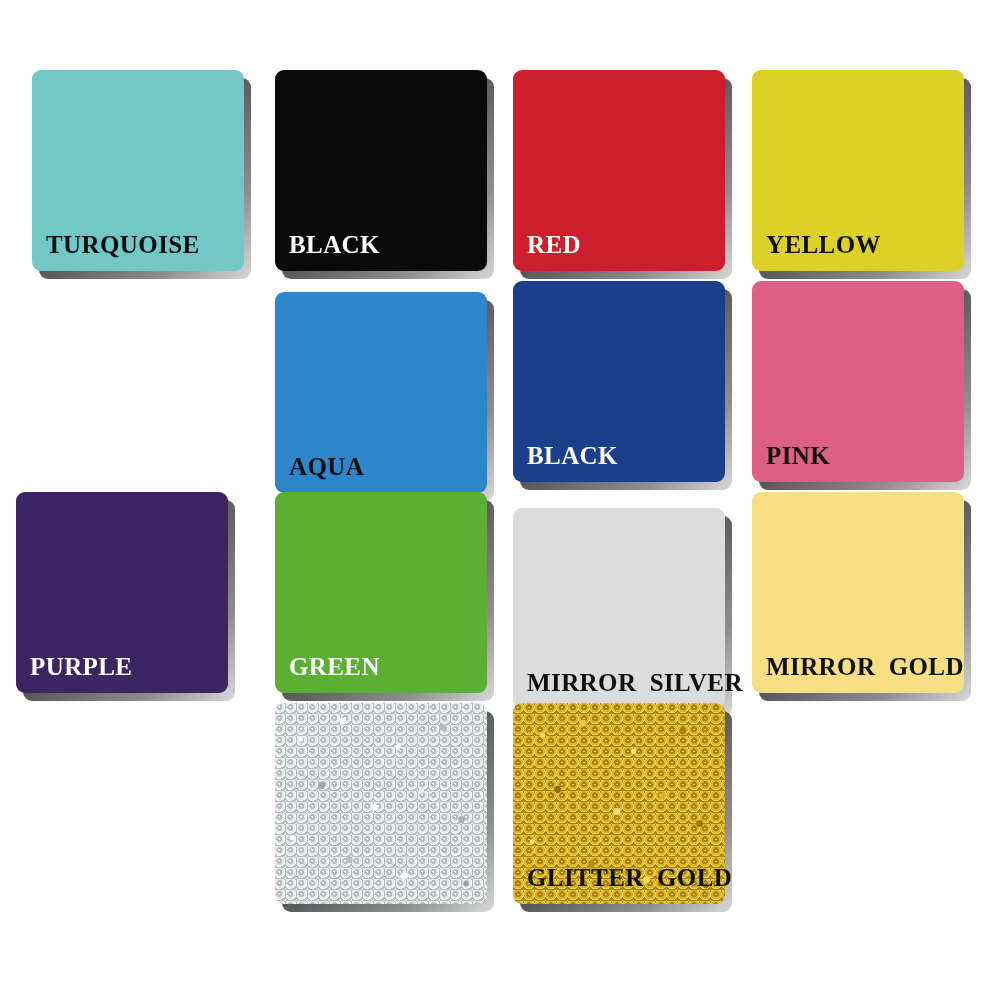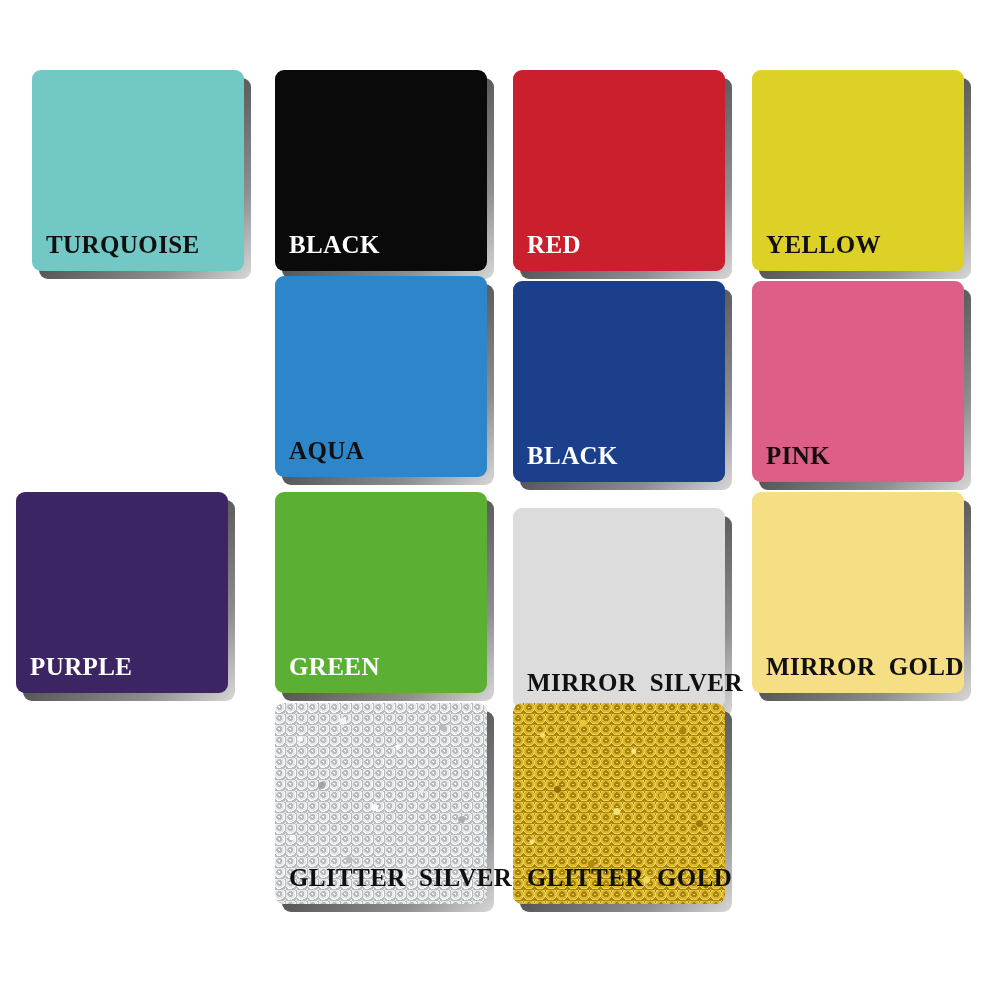--- a/index.html
+++ b/index.html
@@ -137,21 +137,21 @@
     <div class="swatch" style="left: 275px; top: 70px;">
       <div class="shadow"></div>
       <div class="face" style="background: rgb(10, 10, 10);"></div>
       <span class="label light-text">BLACK</span>
     </div>
     <div class="swatch" style="left: 752px; top: 70px;">
       <div class="shadow"></div>
       <div class="face" style="background: rgb(221, 208, 39);"></div>
       <span class="label dark-text">YELLOW</span>
     </div>
-    <div class="swatch" style="left: 275px; top: 276px;">
+    <div class="swatch" style="left: 275px; top: 292px;">
       <div class="shadow"></div>
       <div class="face" style="background: rgb(45, 134, 201);"></div>
       <span class="label dark-text">AQUA</span>
     </div>
     <div class="swatch" style="left: 513px; top: 281px;">
       <div class="shadow"></div>
       <div class="face" style="background: rgb(27, 63, 139);"></div>
       <span class="label light-text">BLACK</span>
     </div>
     <div class="swatch" style="left: 752px; top: 281px;">
@@ -175,20 +175,19 @@
       <span class="label dark-text">MIRROR  SILVER</span>
     </div>
     <div class="swatch" style="left: 752px; top: 492px;">
       <div class="shadow"></div>
       <div class="face" style="background: rgb(246, 222, 132);"></div>
       <span class="label dark-text">MIRROR  GOLD</span>
     </div>
     <div class="swatch" style="left: 275px; top: 703px;">
       <div class="shadow"></div>
       <div class="face glitter-silver"></div>
-      <span class="label dark-text">GLITTER  SILVER</span>
     </div>
     <div class="swatch" style="left: 513px; top: 703px;">
       <div class="shadow"></div>
       <div class="face glitter-gold"></div>
       <span class="label dark-text">GLITTER  GOLD</span>
     </div>
   </div>
 
 </body></html>

